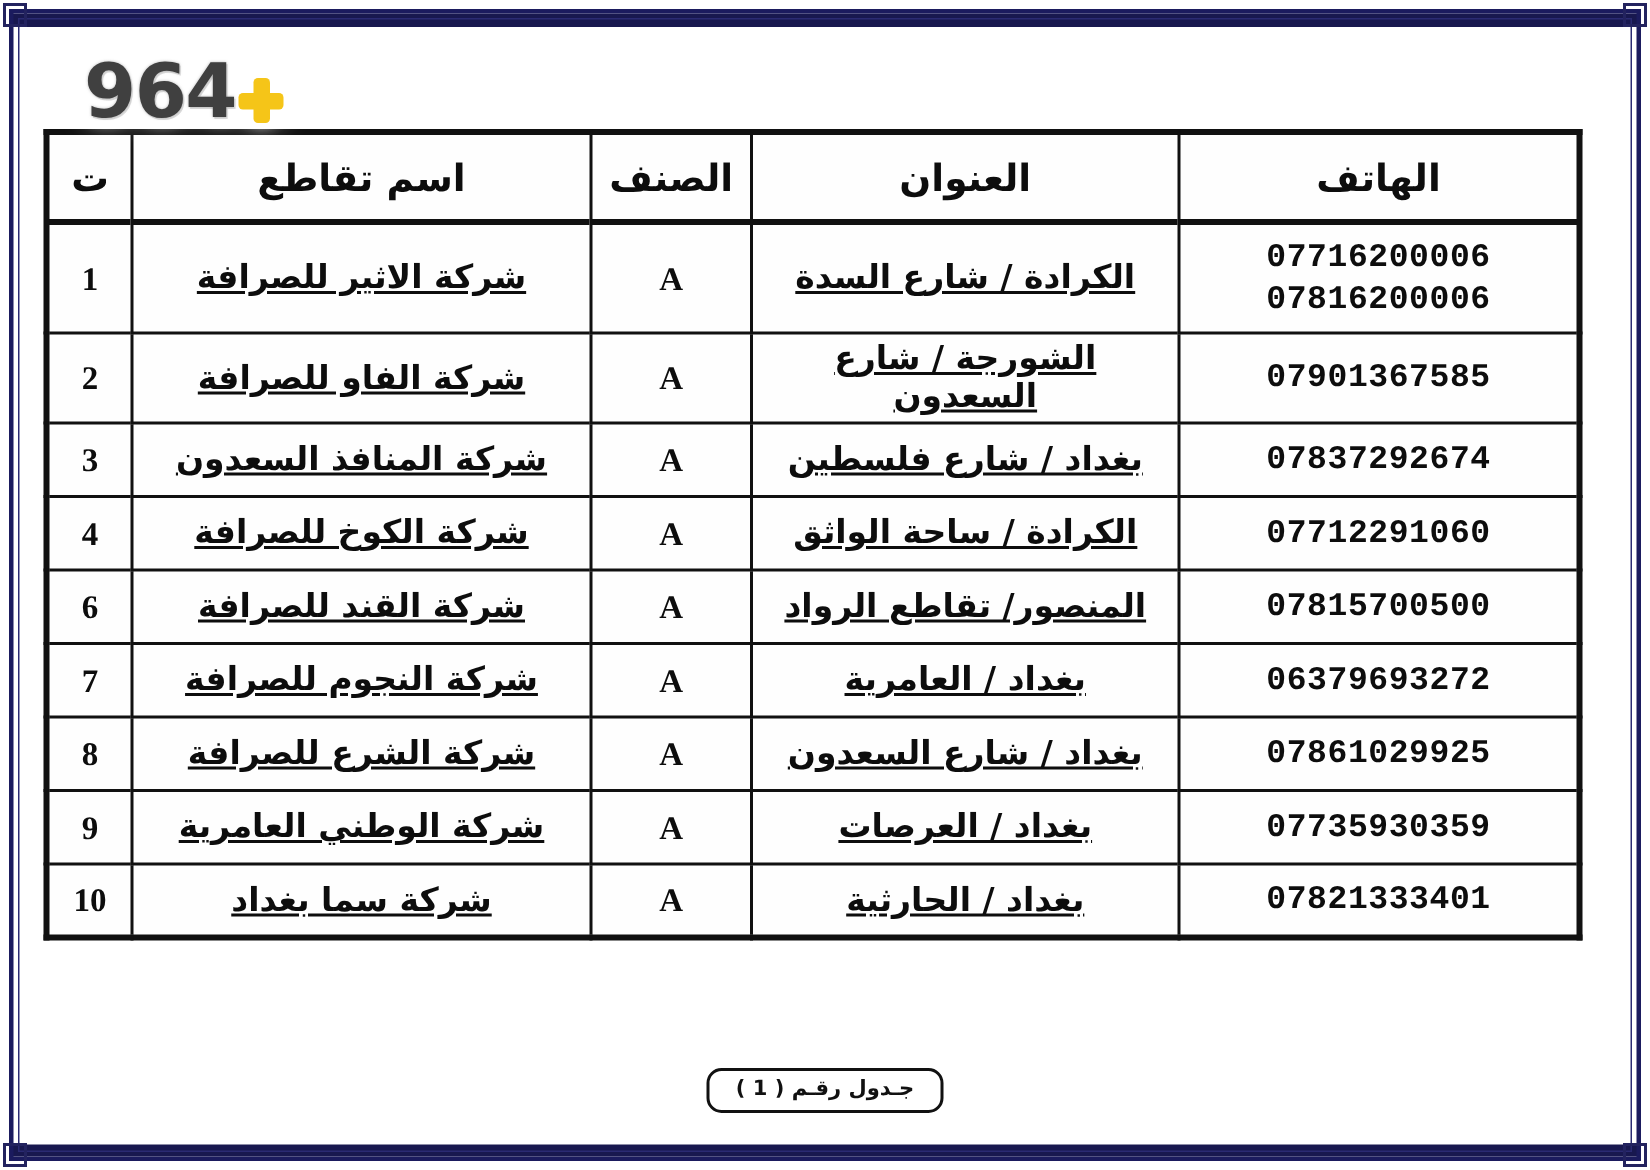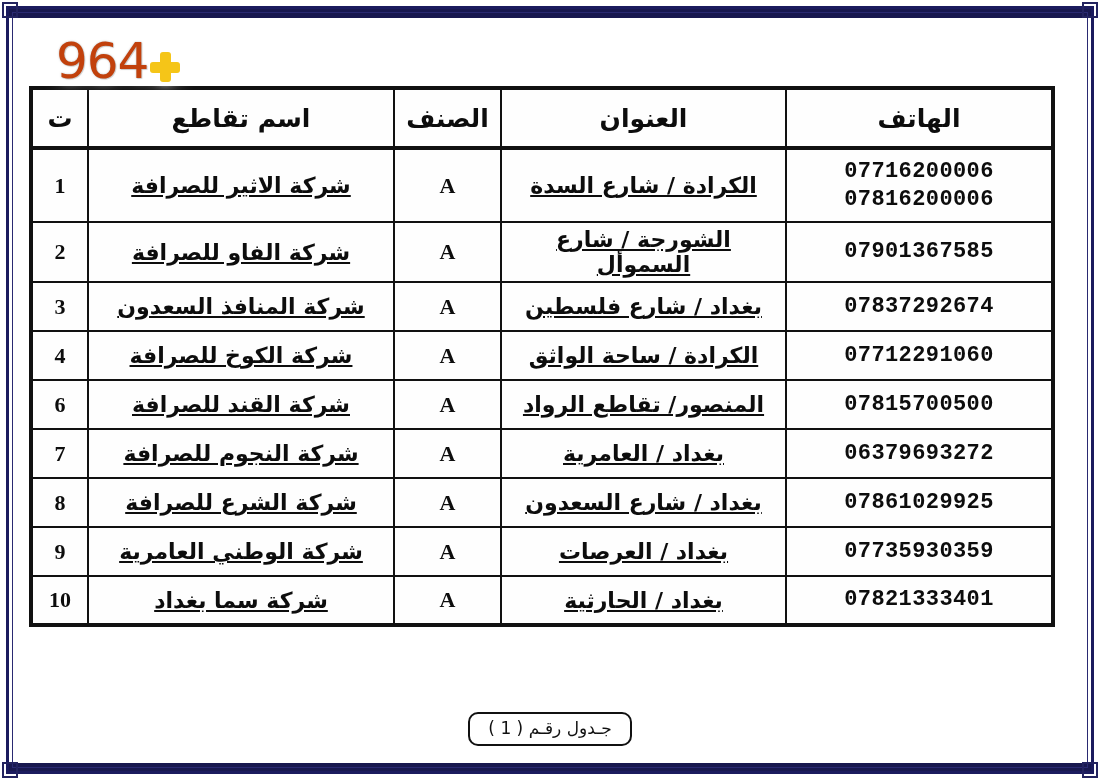--- a/index.html
+++ b/index.html
@@ -71,22 +71,22 @@
     content: "";
     position: absolute;
     background: #f5c518;
     border-radius: 3px;
   }
   .logo-plus::before { left: 10px; top: 0;  width: 11px; height: 30px; }
   .logo-plus::after  { left: 0;  top: 10px; width: 30px; height: 11px; }
   .logo-text {
     font-family: "DejaVu Sans", "Liberation Sans", sans-serif;
     font-size: 50px;
-    font-weight: 400;
-    color: #c2410c;
+    font-weight: 700;
+    color: #404040;
     letter-spacing: -1px;
     line-height: 1;
     text-shadow:
       0 0 2px rgba(120,120,120,0.55),
       1px 1px 0 rgba(160,160,160,0.35);
   }
 
   
   .table-wrap {
     position: absolute;
@@ -159,22 +159,22 @@
     position: absolute;
     left: 0; right: 0;
     top: 712px;
     display: flex;
     justify-content: center;
   }
   .caption-box {
     border: 2px solid #111111;
     border-radius: 10px;
     padding: 4px 18px 6px;
-    font-size: 17px;
-    font-weight: 400;
+    font-size: 14px;
+    font-weight: 700;
     color: #111111;
     background: #ffffff;
     letter-spacing: 0.5px;
   }
 </style>
 </head>
 <body>
 
 <div class="page">
 
@@ -214,21 +214,21 @@
           <tr class="tall">
             <td class="phone">07716200006
 07816200006</td>
             <td class="address">الكرادة / شارع السدة</td>
             <td class="category">A</td>
             <td class="company">شركة الاثير للصرافة</td>
             <td class="index">1</td>
           </tr>
           <tr class="short">
             <td class="phone">07901367585</td>
-            <td class="address">الشورجة / شارع السموأل</td>
+            <td class="address">الشورجة / شارع السعدون</td>
             <td class="category">A</td>
             <td class="company">شركة الفاو للصرافة</td>
             <td class="index">2</td>
           </tr>
           <tr class="short">
             <td class="phone">07837292674</td>
             <td class="address">بغداد / شارع فلسطين</td>
             <td class="category">A</td>
             <td class="company">شركة المنافذ السعدون</td>
             <td class="index">3</td>

